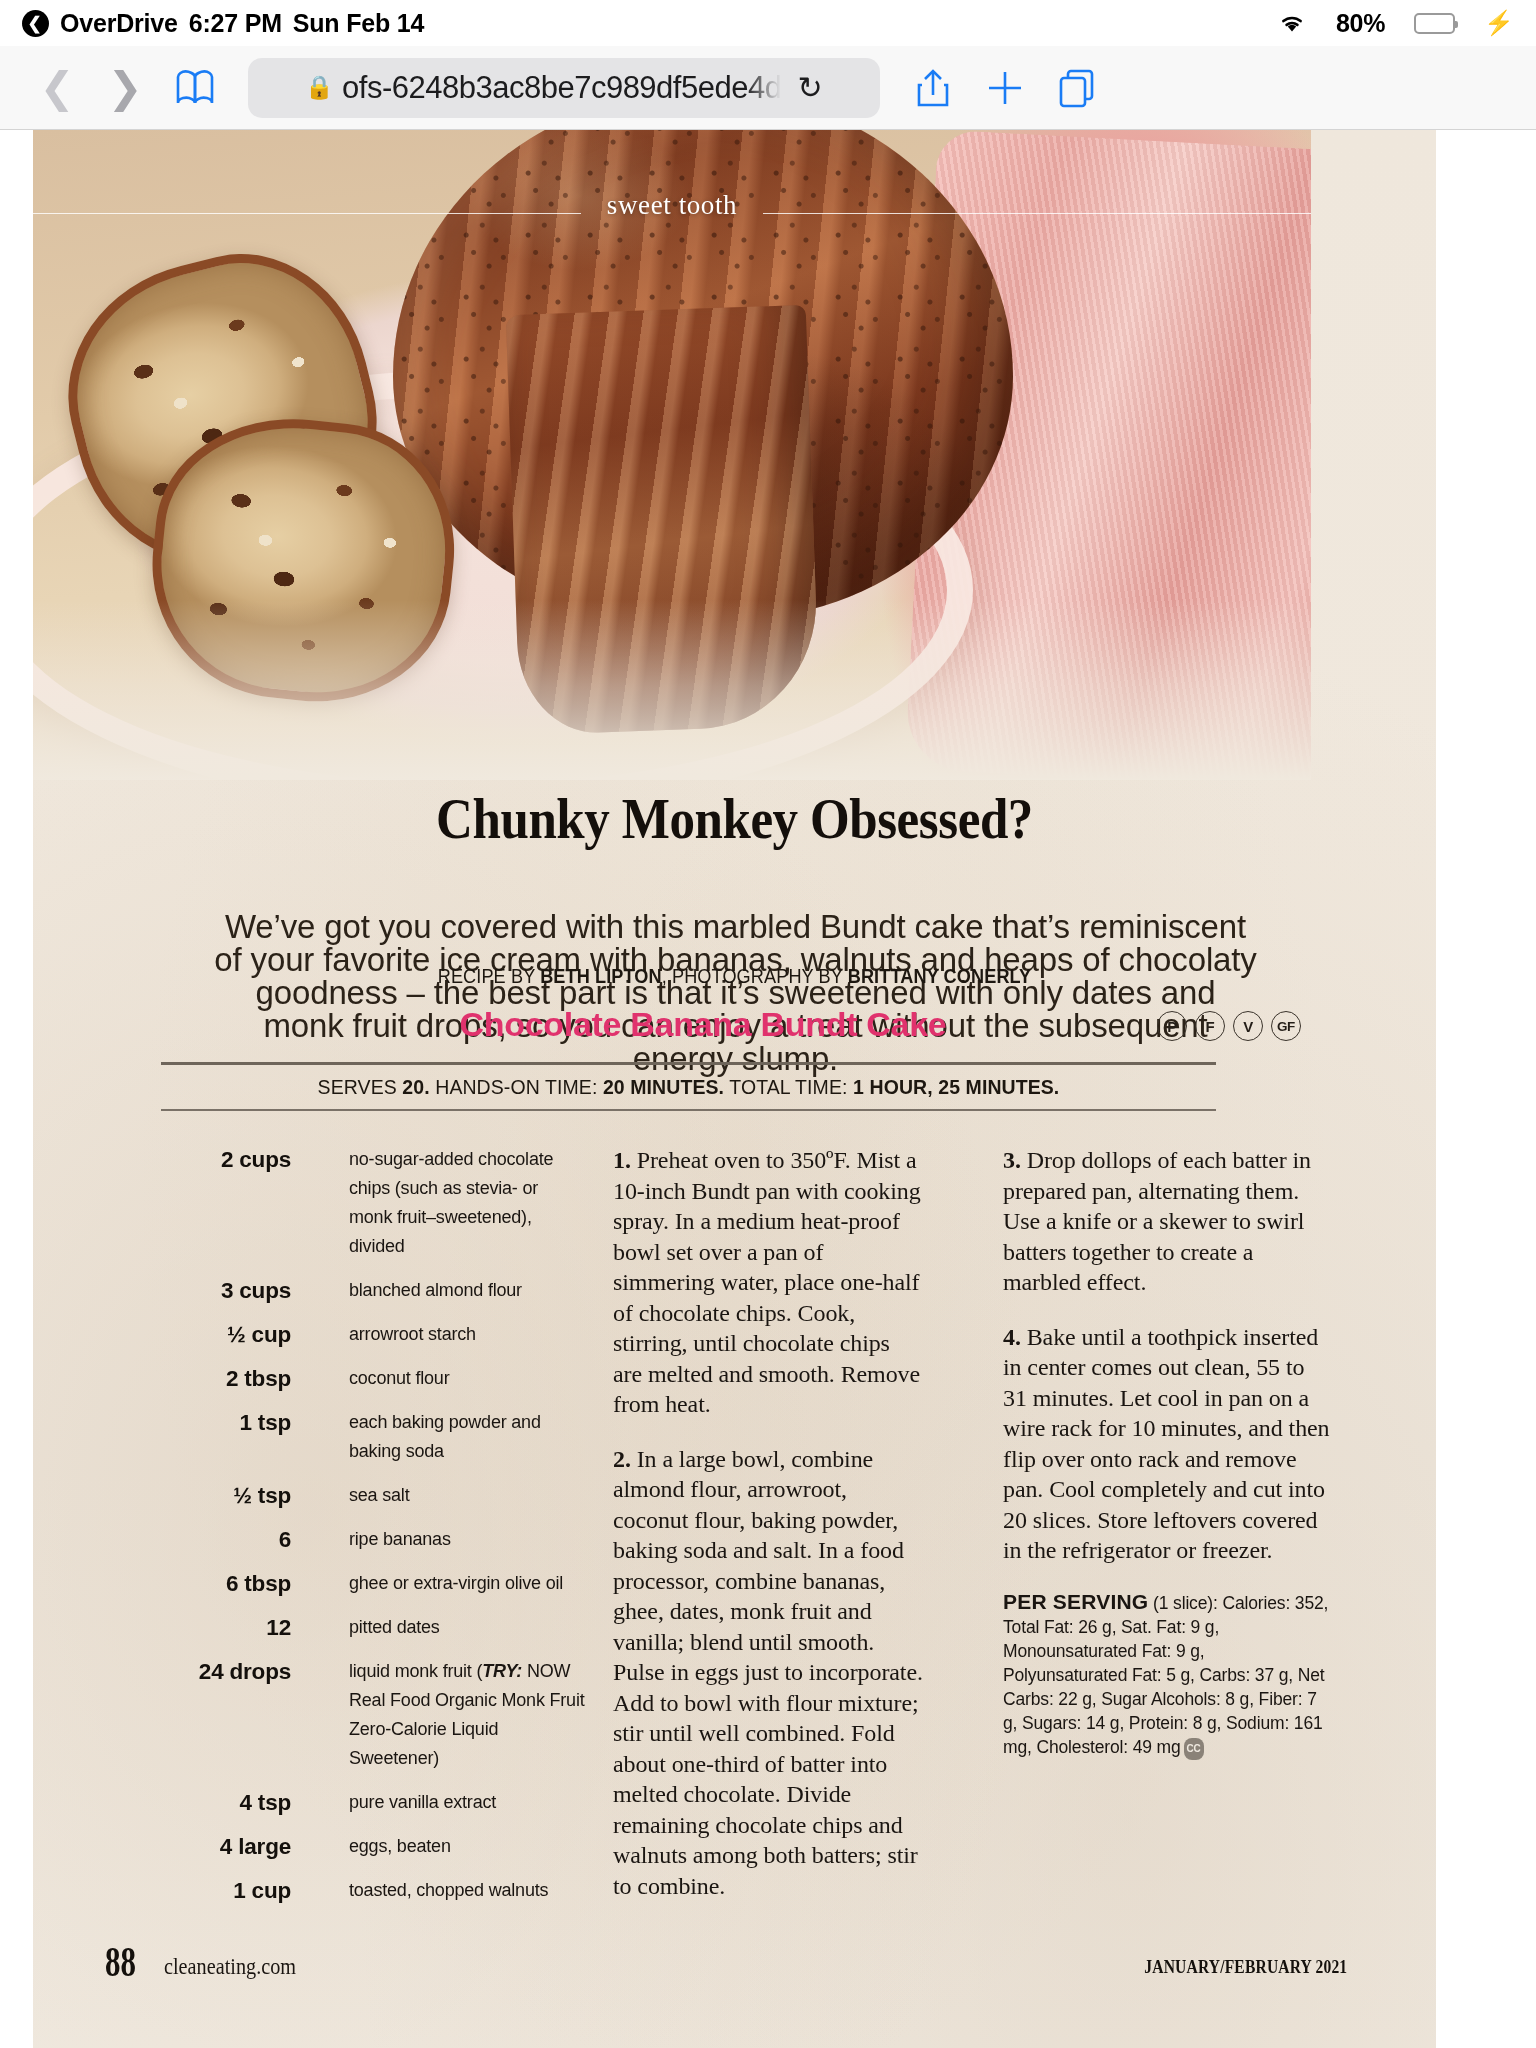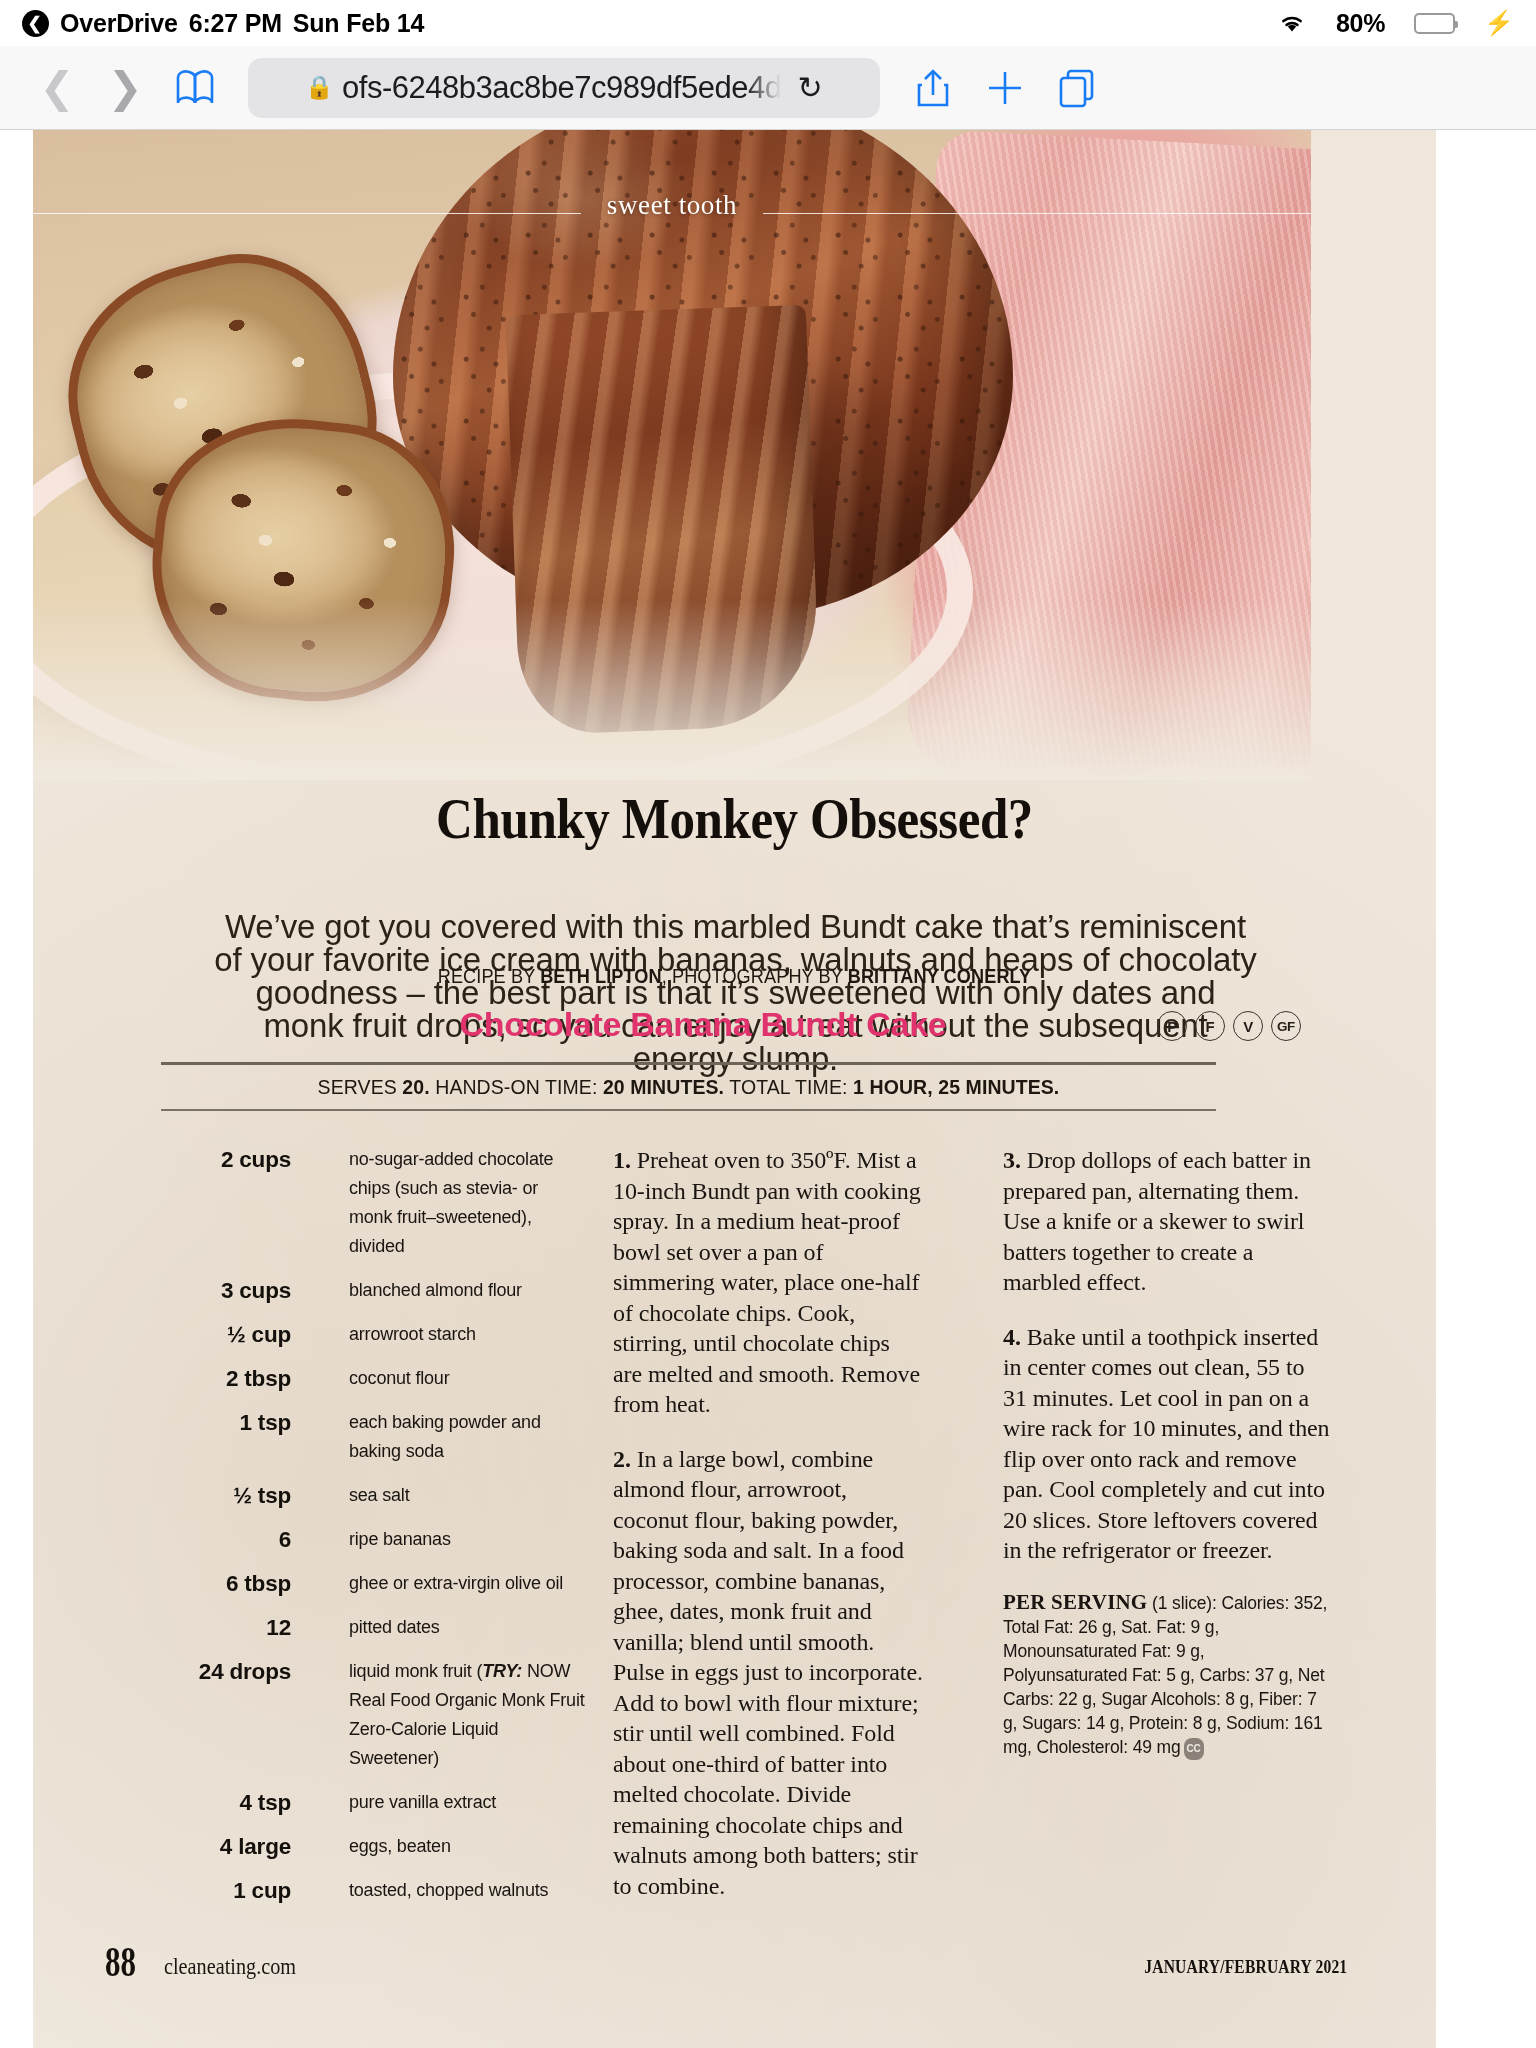--- a/index.html
+++ b/index.html
@@ -318,21 +318,21 @@
     letter-spacing: -0.1px;
   }
   .step b { font-weight: 700; }
 
   .nutrition {
     margin-top: 10px;
     font-size: 17.5px; line-height: 24px;
     color: #1a1511; letter-spacing: -0.15px;
   }
   .nutrition .ns {
-    font-family: Liberation Serif, serif;
+    font-family: Liberation Sans, sans-serif;
     font-weight: 700; font-size: 21px;
     letter-spacing: 0.2px;
   }
   .cc-mark {
     display: inline-flex; align-items: center; justify-content: center;
     width: 20px; height: 22px; border-radius: 8px;
     background: #8a8278; color: #efe9e0;
     font-size: 10px; font-weight: 700;
     vertical-align: 1px; margin-left: 3px;
   }

